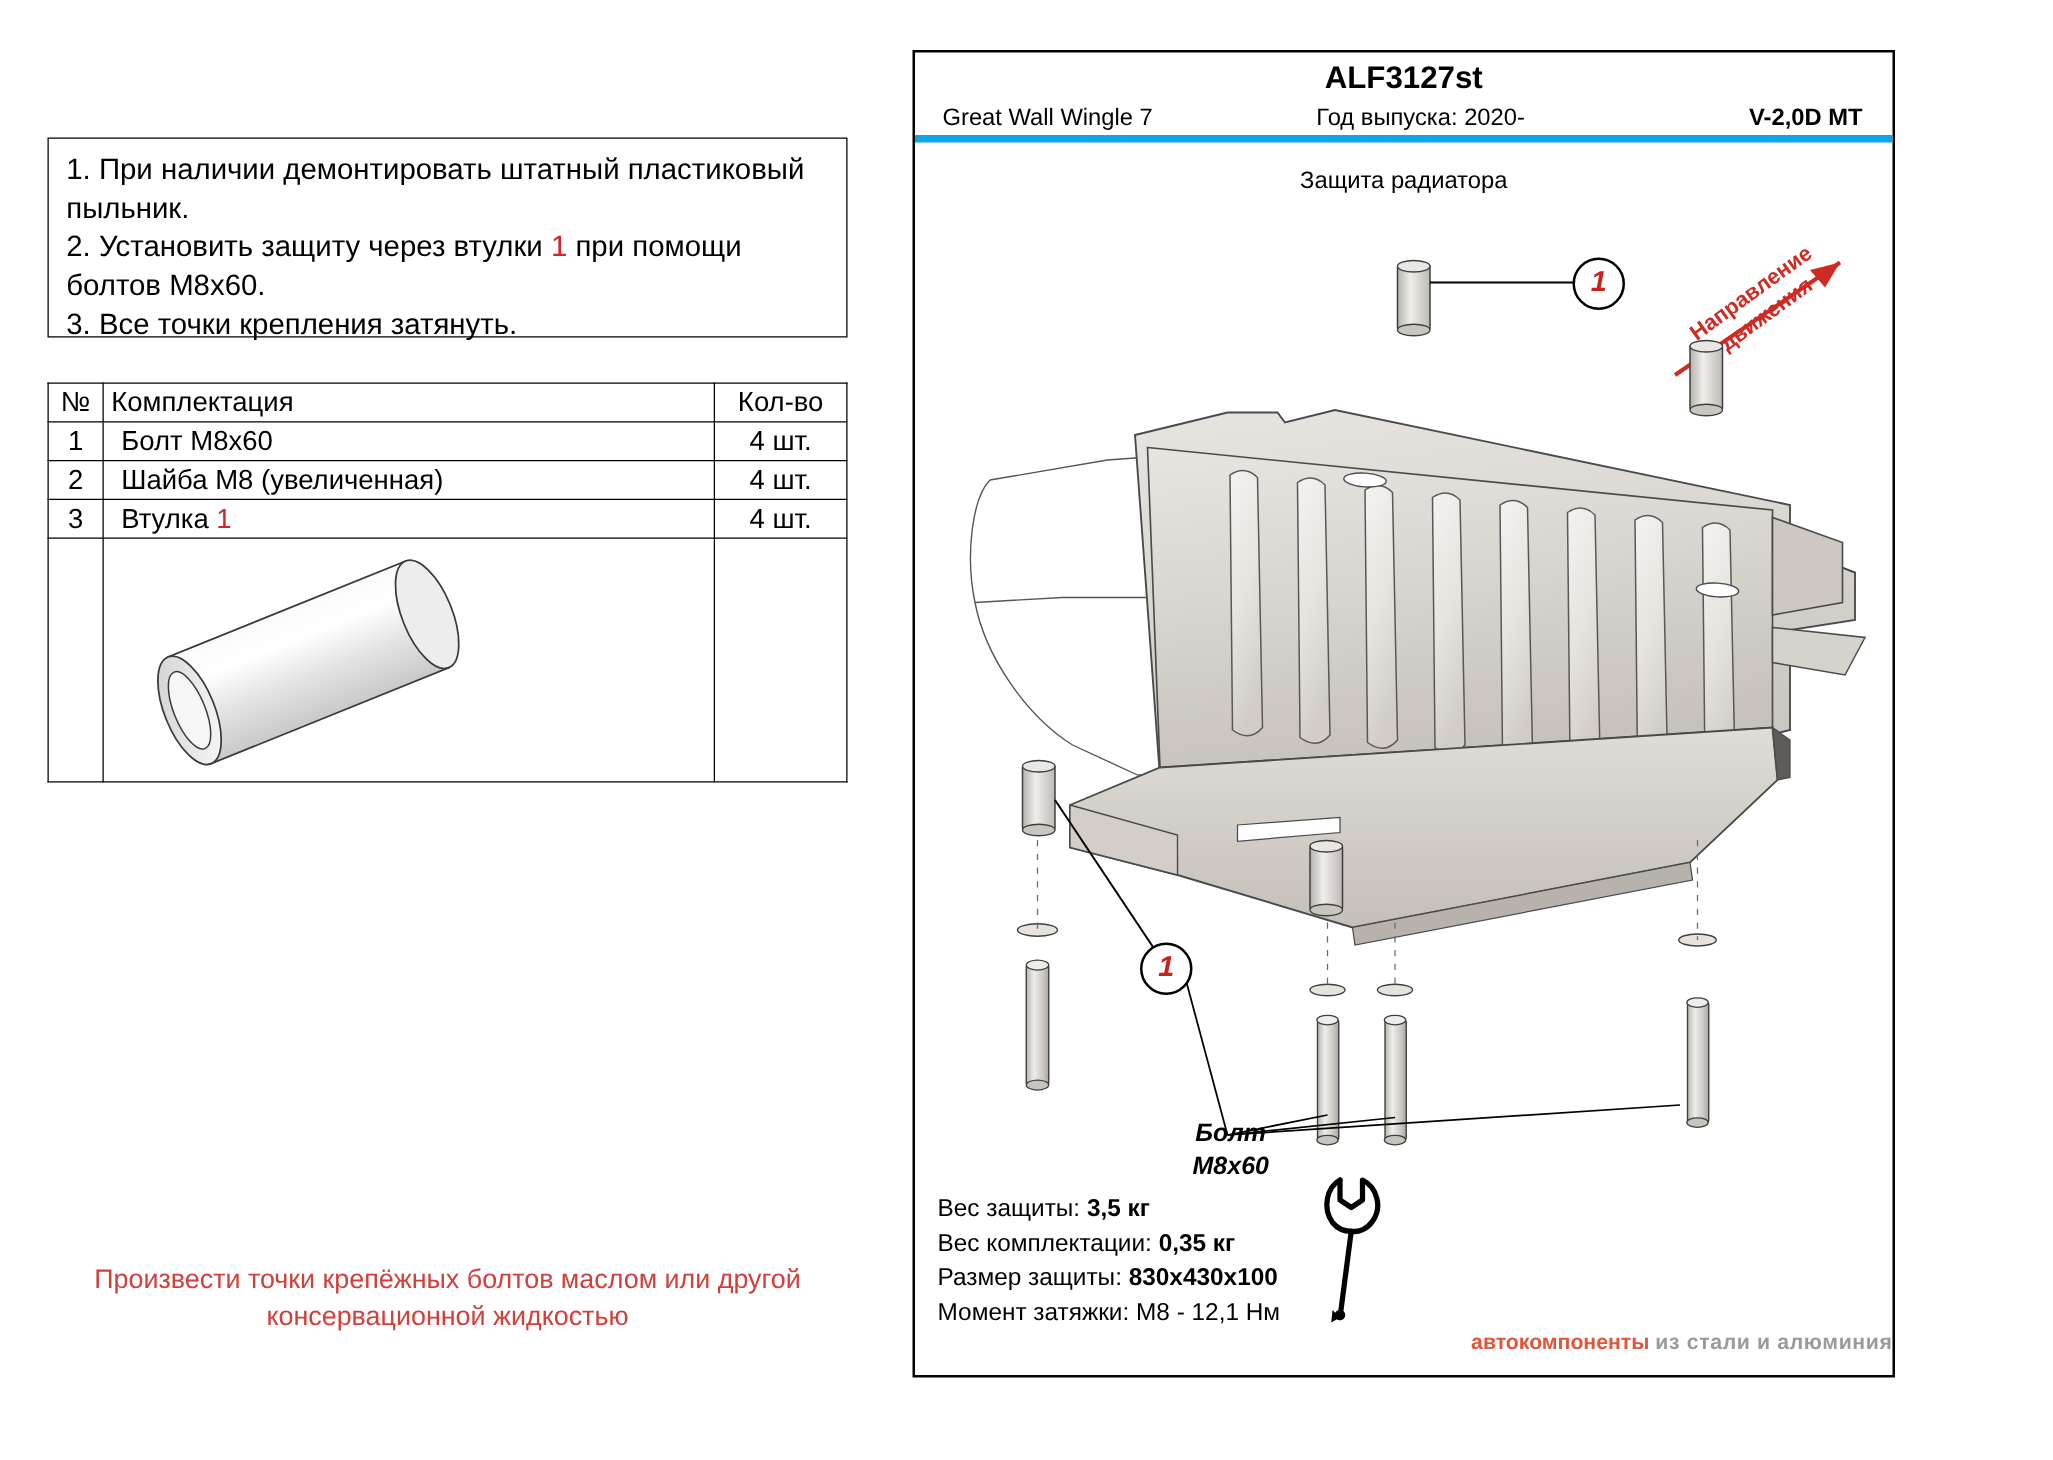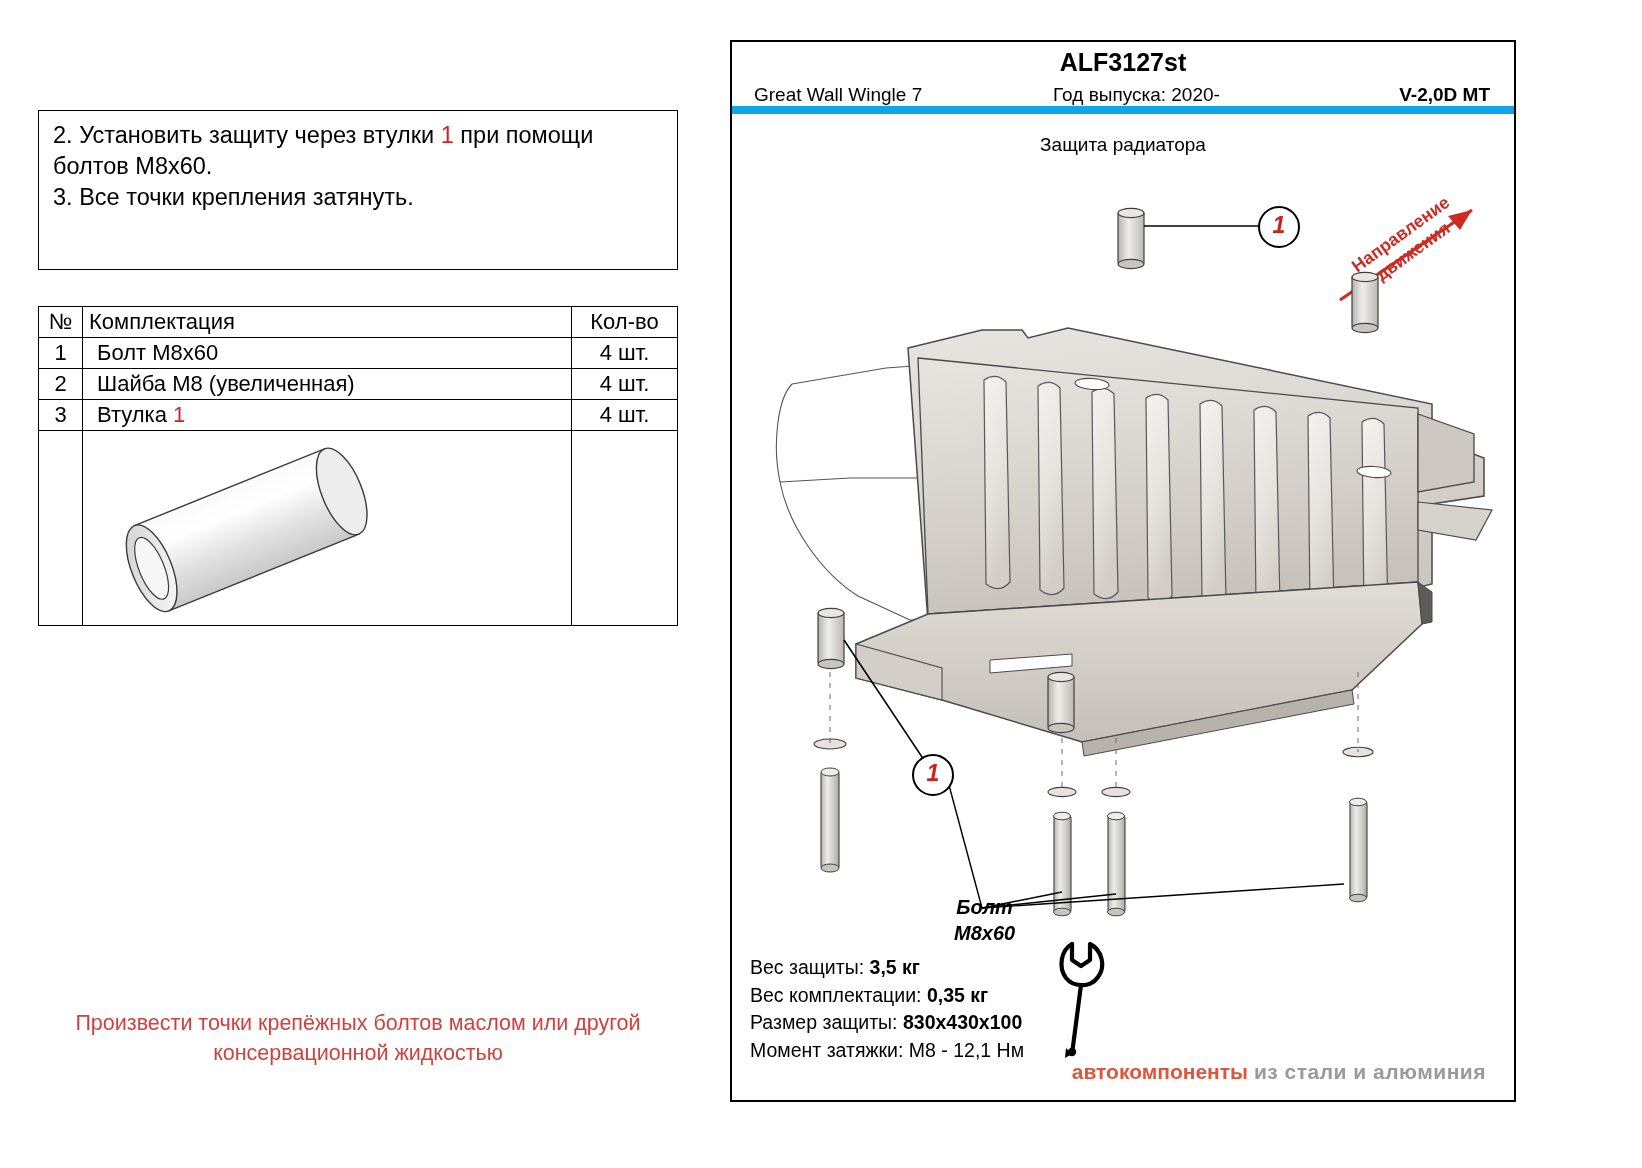--- a/index.html
+++ b/index.html
@@ -24,21 +24,21 @@
   #parts-table .c-name{text-align:left;padding-left:14px;}
   #parts-table .c-qty{width:106px;text-align:center;}
   #parts-table thead th{text-align:center;}
   #parts-table thead .c-name{padding-left:6px;}
   #img-cell{height:196px;vertical-align:middle;text-align:center;padding:0;}
 
   #footer-note{position:absolute;left:0px;top:980px;width:660px;text-align:center;color:#d2403c;font-size:21.5px;line-height:30px;}
 
   
   #right-panel{position:absolute;left:730px;top:40px;width:786px;height:1062px;border:2px solid #000;box-sizing:border-box;background:#fff;}
-  #rp-header{position:relative;height:72px;border-bottom:8px solid #0ea5e9;box-sizing:border-box;}
+  #rp-header{position:relative;height:72px;border-bottom:6px solid #0ea5e9;box-sizing:border-box;}
   #art-code{position:absolute;left:0;right:0;top:6px;text-align:center;font-size:25px;font-weight:700;}
   #model-name{position:absolute;left:22px;top:42px;font-size:19px;}
   #year-line{position:absolute;left:0;right:0;top:42px;text-align:center;font-size:19px;margin-left:27px;}
   #engine-line{position:absolute;right:24px;top:42px;font-size:19px;font-weight:700;}
   #product-name{position:absolute;left:0;right:0;top:92px;text-align:center;font-size:19px;}
 
   
   #direction-block{position:absolute;right:10px;top:146px;width:170px;height:120px;}
   #direction-text{position:absolute;left:-2px;top:34px;width:150px;text-align:center;color:#cf2b23;font-size:17.5px;font-weight:700;line-height:21px;
       transform:rotate(-36deg);transform-origin:50% 50%;}
@@ -50,39 +50,40 @@
   
   #bolt-label{position:absolute;left:952px;top:872px;text-align:center;font-size:20px;font-weight:700;font-style:italic;line-height:26px;}
   #bolt-label span{display:block;}
 
   
   #specs{position:absolute;left:18px;top:912px;font-size:19.5px;line-height:27.5px;}
   #specs div{white-space:nowrap;}
   #specs b{font-weight:700;}
 
   
-  #brand{position:absolute;right:28px;bottom:16px;font-size:21px;font-weight:700;white-space:nowrap;}
+  #brand{position:absolute;right:0;bottom:16px;font-size:17px;font-weight:700;white-space:nowrap;}
   #brand .b1{color:#e2553a;}
   #brand .b2{color:#9a9a9a;font-weight:700;letter-spacing:.5px;}
 
   #disclaimer{position:absolute;left:900px;top:1118px;width:700px;text-align:center;color:#b9b9b9;font-size:9.5px;white-space:nowrap;}
 
   svg{display:block;}
   .nofill{fill:none;}
 </style>
 </head>
 <body>
 
 <div id="sheet">
 
   <div id="left-panel">
 
 
     <div id="steps-box">
       <ul id="steps-list">
+        <li>1. При наличии демонтировать штатный пластиковый пыльник.</li>
         <li><span>2. Установить защиту через втулки </span><span class="redmark">1</span><span> при помощи болтов M8x60.</span></li>
         <li>3. Все точки крепления затянуть.</li>
       </ul>
     </div>
 
     <table id="parts-table">
       <thead>
         <tr>
           <th class="c-no">№</th>
           <th class="c-name">Комплектация</th>

